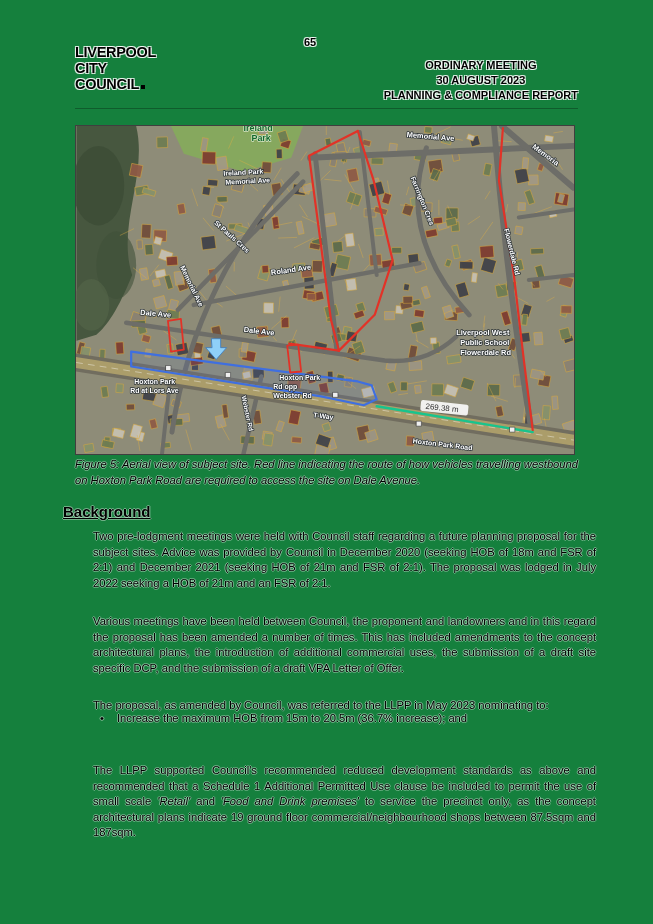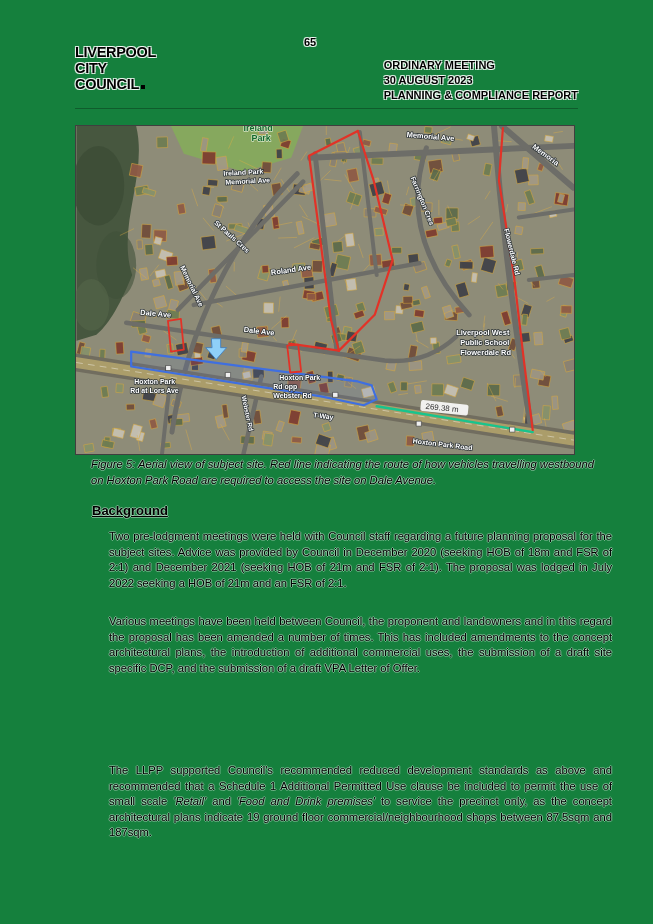--- a/index.html
+++ b/index.html
@@ -1,36 +1,36 @@
 <!DOCTYPE html>
 <html><head>
 <meta charset="utf-8">
 <style>
   html,body{margin:0;padding:0;background:#808080;}
   .page{position:relative;width:653px;height:924px;background:#15803d;overflow:hidden;
         font-family:"Liberation Sans", sans-serif;color:#000;}
   .halo{text-shadow:1px 1px 0 rgba(255,255,255,.8),-1px -1px 0 rgba(255,255,255,.8),
         1px -1px 0 rgba(255,255,255,.8),-1px 1px 0 rgba(255,255,255,.8);}
   .halo-soft{text-shadow:1px 0 0 rgba(255,255,255,.38),-1px 0 0 rgba(255,255,255,.38),
-        0 1px 0 rgba(255,255,255,.38),0 -1px 0 rgba(255,255,255,.38);margin-left:16px;}
+        0 1px 0 rgba(255,255,255,.38),0 -1px 0 rgba(255,255,255,.38);}
   .logo{position:absolute;left:75px;top:44px;font-weight:bold;font-size:14.5px;
         line-height:16px;letter-spacing:-.3px;}
   .logo-sq{display:inline-block;width:4px;height:4px;background:#000;margin-left:2px;}
   .page-num{position:absolute;left:0;top:36px;width:620px;text-align:center;
         font-weight:bold;font-size:11px;}
-  .meeting{position:absolute;right:75px;top:58px;text-align:left;font-weight:bold;
+  .meeting{position:absolute;right:75px;top:58px;text-align:center;font-weight:bold;
         font-size:11px;line-height:15px;}
   .header-rule{position:absolute;left:75px;top:108px;width:503px;height:0;
         border-top:1px solid rgba(0,0,0,.28);}
   .map-wrap{position:absolute;left:75px;top:125px;width:500px;height:330px;
         border:1px solid #3f3f3f;box-sizing:border-box;background:#8e8c78;}
   .map-wrap svg{display:block;}
   .caption{position:absolute;left:75px;top:456px;width:503px;font-style:italic;
         font-size:11.2px;line-height:16px;text-align:justify;}
-  .heading{position:absolute;left:76px;top:503px;font-weight:bold;font-size:13px;
+  .heading{position:absolute;left:63px;top:503px;font-weight:bold;font-size:15px;
         text-decoration:underline;}
   .para{position:absolute;left:93px;width:503px;font-size:11.2px;line-height:15.5px;
         text-align:justify;}
   .p1{top:529px;} .p2{top:614px;} .p3{top:698px;text-align:left;} .p4{top:763px;}
   .bullets{position:absolute;left:75px;top:711px;width:503px;margin:0;padding:0;
         list-style:none;font-size:11.2px;line-height:15.5px;}
   .bullets li{padding-left:42px;position:relative;}
   .bullets li::before{content:"\2022";position:absolute;left:25px;top:0;}
   .it{font-style:italic;}
   .mlabel{font-family:"Liberation Sans", sans-serif;font-weight:bold;
@@ -493,19 +493,21 @@
         </g>
     </svg>
   </div>
 
   <div class="caption halo-soft">Figure 5: Aerial view of subject site. Red line indicating the route of how vehicles travelling westbound on Hoxton Park Road are required to access the site on Dale Avenue.</div>
 
   <div class="heading halo-soft">Background</div>
 
   <div class="para p1 halo-soft">Two pre-lodgment meetings were held with Council staff regarding a future planning proposal for the subject sites. Advice was provided by Council in December 2020 (seeking HOB of 18m and FSR of 2:1) and December 2021 (seeking HOB of 21m and FSR of 2:1). The proposal was lodged in July 2022 seeking a HOB of 21m and an FSR of 2:1.</div>
   <div class="para p2 halo-soft">Various meetings have been held between Council, the proponent and landowners and in this regard the proposal has been amended a number of times. This has included amendments to the concept architectural plans, the introduction of additional commercial uses, the submission of a draft site specific DCP, and the submission of a draft VPA Letter of Offer.</div>
+  <div class="para p3 halo-soft">The proposal, as amended by Council, was referred to the LLPP in May 2023 nominating to:</div>
 
   <ul class="bullets halo-soft">
+    <li>Increase the maximum HOB from 15m to 20.5m (36.7% increase); and</li>
   </ul>
 
   <div class="para p4 halo-soft"><span>The LLPP supported Council's recommended reduced development standards as above and recommended that a Schedule 1 Additional Permitted Use clause be included to permit the use of small scale </span><span class="it">'Retail'</span><span> and </span><span class="it">'Food and Drink premises'</span><span> to service the precinct only, as the concept architectural plans indicate 19 ground floor commercial/neighbourhood shops between 87.5sqm and 187sqm.</span></div>
 
 </div>
 
 </body></html>

